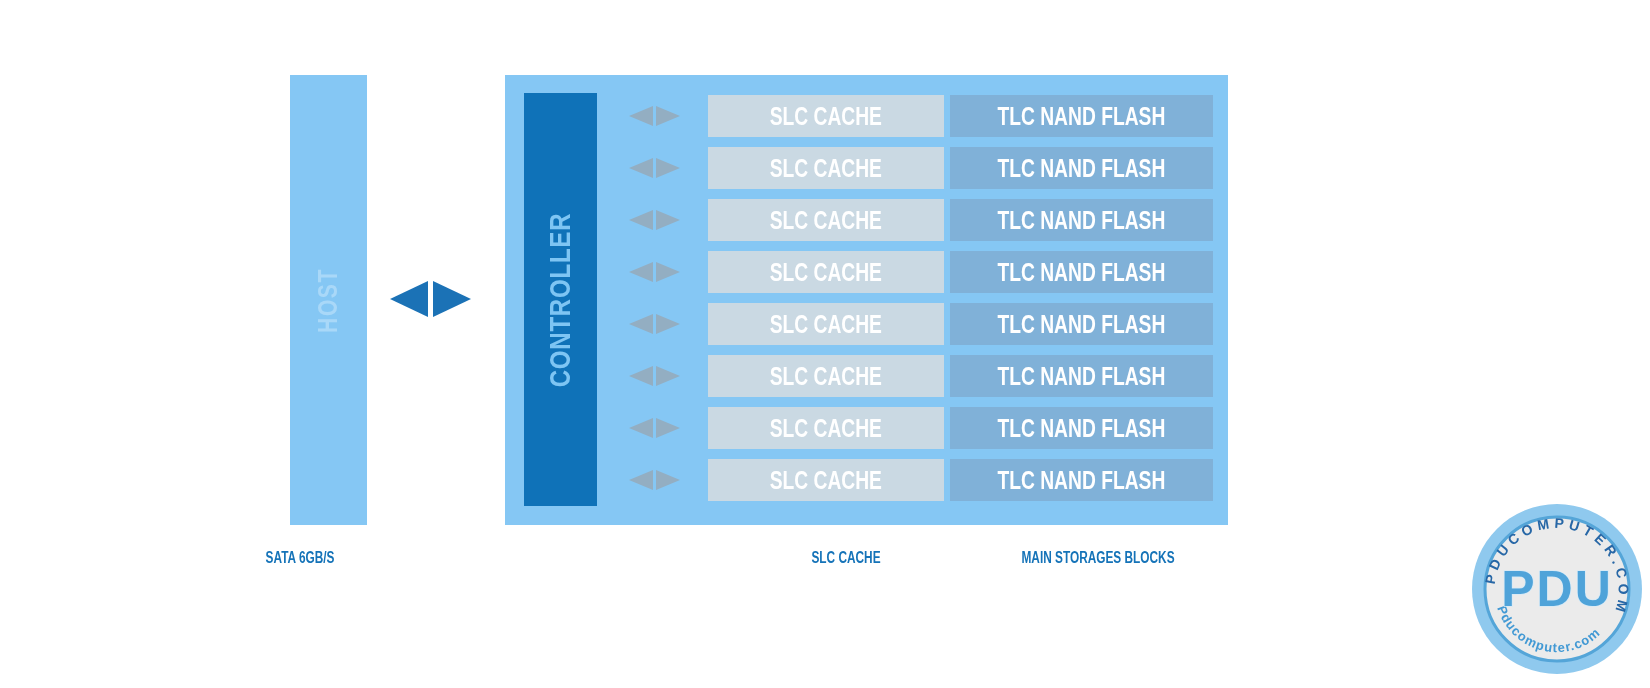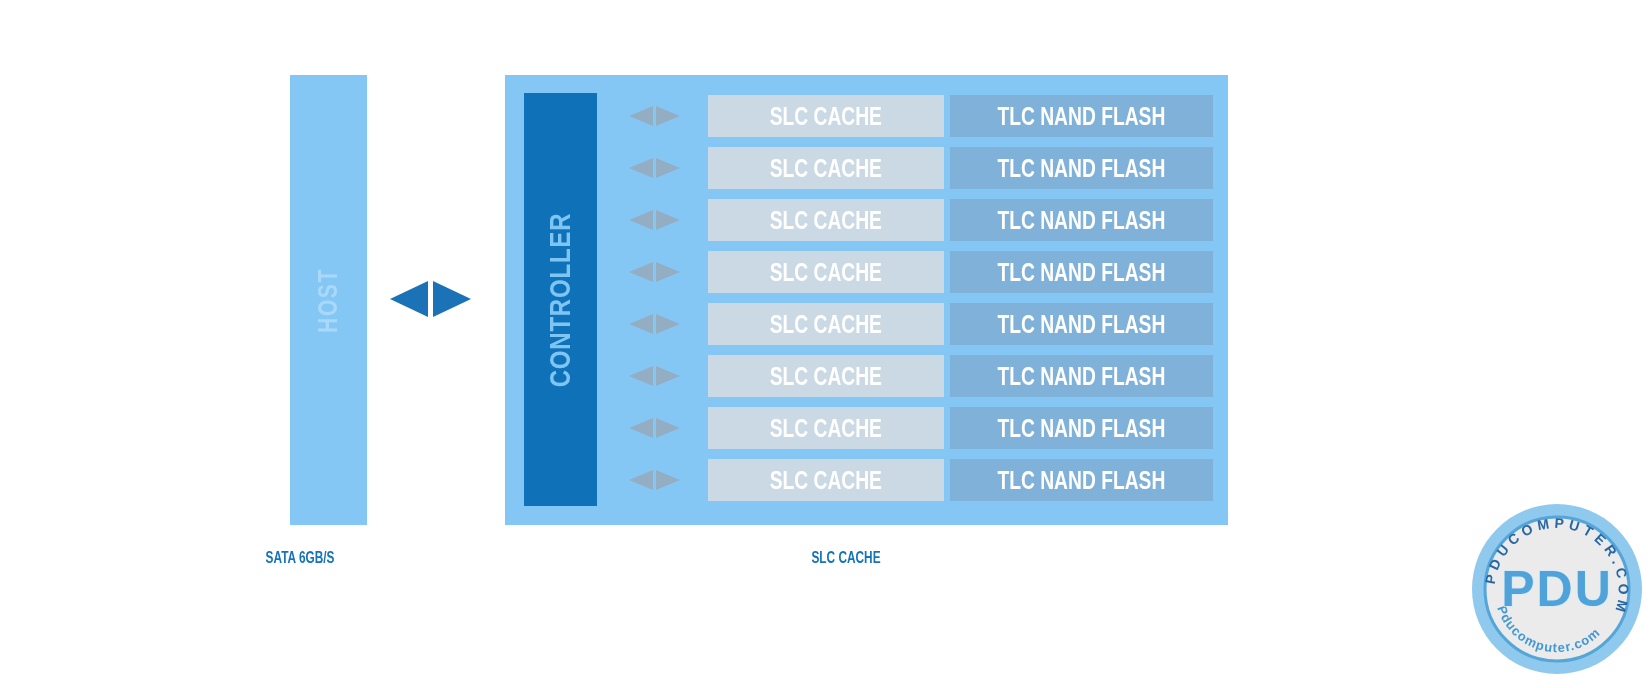--- a/index.html
+++ b/index.html
@@ -200,20 +200,21 @@
         <div class="blk tlc">
             <span class="cond">TLC NAND FLASH</span>
           </div>
       </div>
 
     </div>
   </div>
 
   <div class="lbl lbl-sata"><span class="cond">SATA 6GB/S</span></div>
   <div class="lbl lbl-slc"><span class="cond">SLC CACHE</span></div>
+  <div class="lbl lbl-main"><span class="cond">MAIN STORAGES BLOCKS</span></div>
 
   <svg class="watermark" viewBox="0 0 174 174">
     <circle cx="87" cy="87" r="85" fill="#8fc9ee"></circle>
     <circle cx="87" cy="87" r="72" fill="#ebebeb" stroke="#54a5d8" stroke-width="3"></circle>
     <g transform="rotate(14 87 87)">
       <path id="arcTop" d="M 29,110 A 62,62 0 1 1 145,110" fill="none"></path>
       <text font-family="Liberation Sans, sans-serif" font-size="14" font-weight="bold" fill="#2767a6" letter-spacing="4.5">
         <textPath href="#arcTop" startOffset="50%" text-anchor="middle">PDUCOMPUTER.COM</textPath>
       </text>
       <path id="arcBottom" d="M 35,122 A 62,62 0 0 0 139,122" fill="none"></path>

